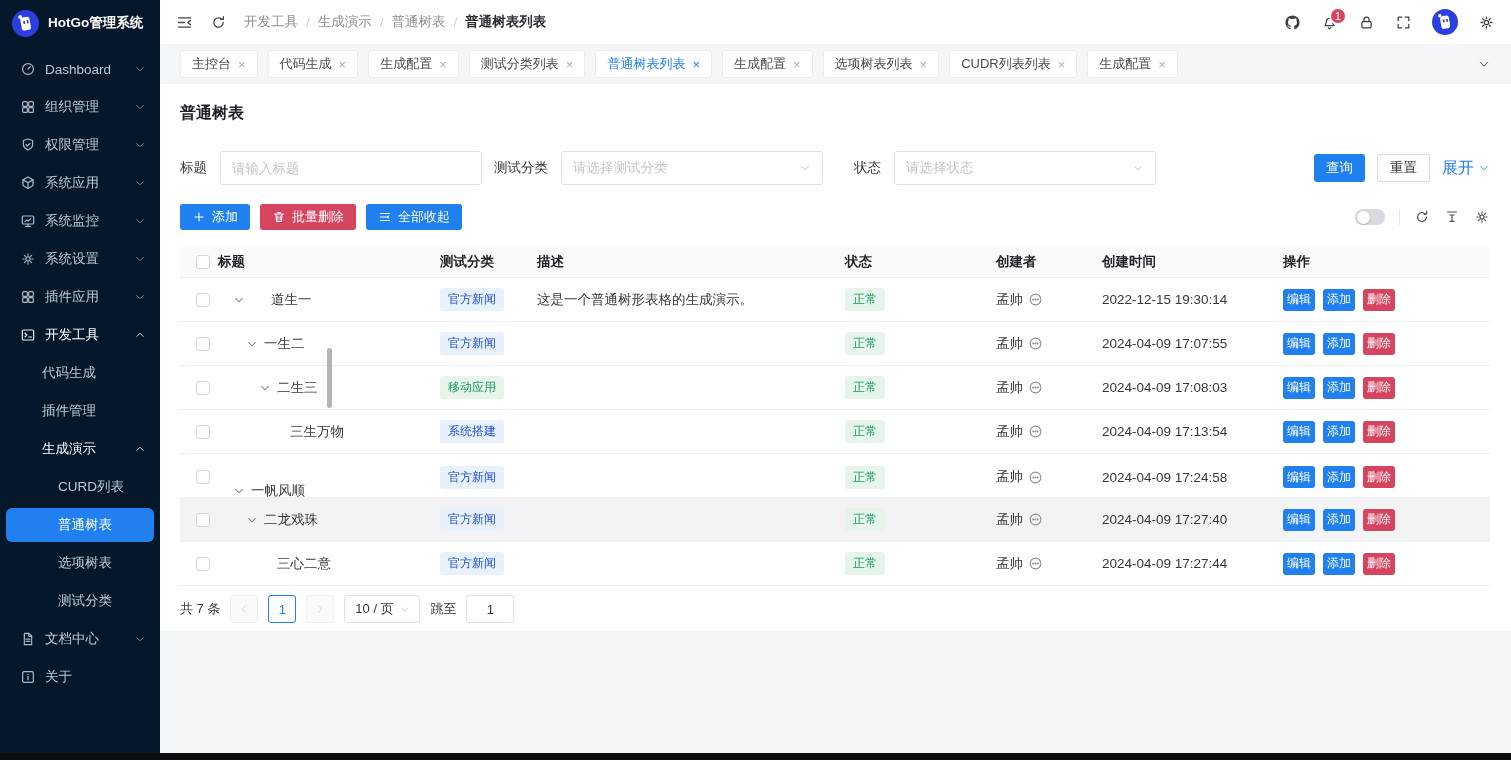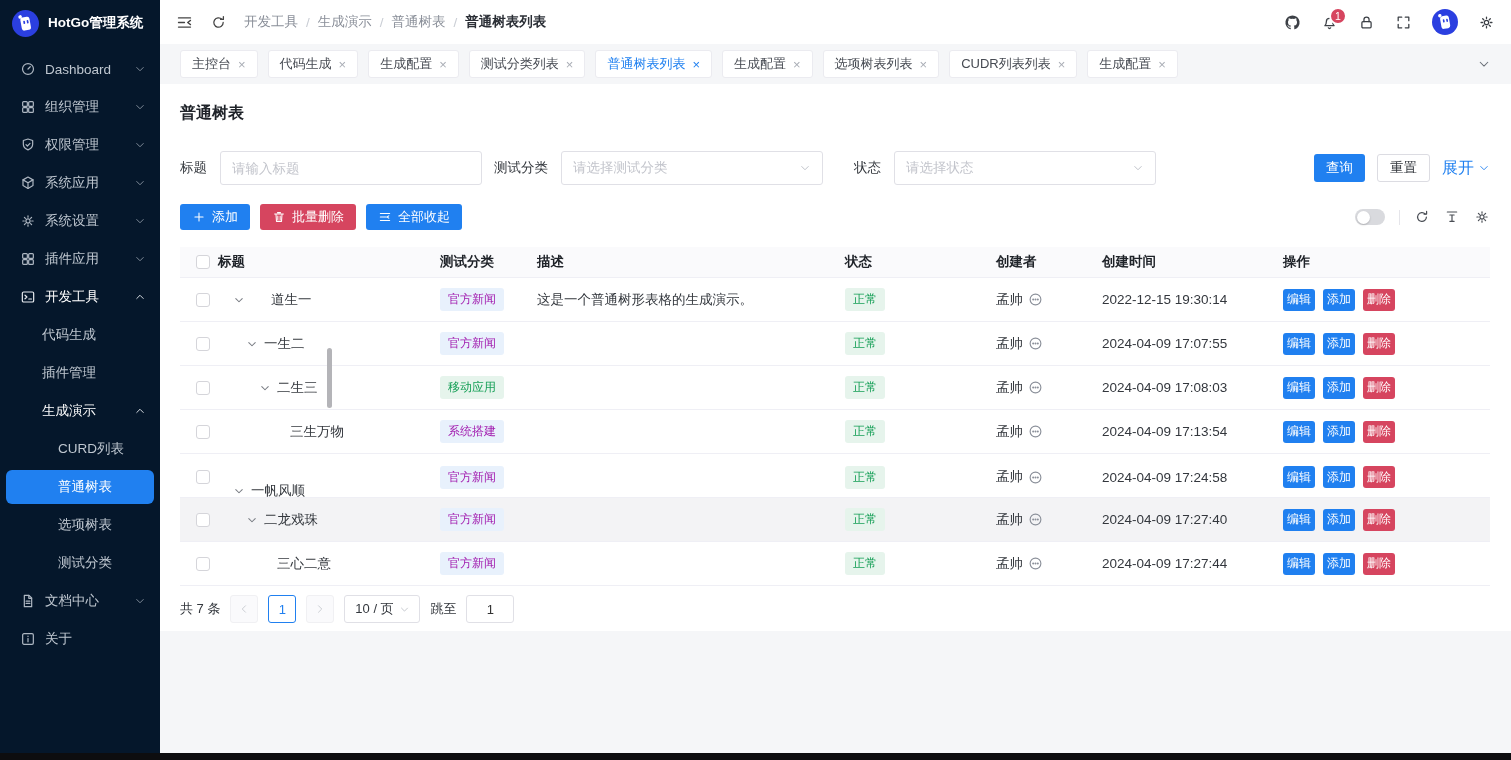--- a/index.html
+++ b/index.html
@@ -84,21 +84,21 @@
   .t-grid { display:grid; grid-template-columns:38px 222px 97px 308px 151px 106px 181px 1fr; align-items:center; }
   .thead { height:31px; background:#fafafc; border-bottom:1px solid #efeff5; font-weight:600; color:#1f2329; font-size:13.5px; }
   .trow { height:44px; border-bottom:1px solid #efeff5; font-size:13.5px; color:#33373d; background:#fff; }
   .trow.hl { background:#f3f3f5; }
   .cell { padding-right:8px; display:flex; align-items:center; min-width:0; }
   .checkbox { width:14px; height:14px; border:1px solid #d5d5da; border-radius:3px; background:#fff; margin-left:16px; cursor:pointer; flex-shrink:0; }
   .title-wrap { display:flex; align-items:center; }
   .tree-caret { width:14px; height:14px; color:#7a7e85; margin-right:5px; cursor:pointer; flex-shrink:0; }
   .row-title { white-space:nowrap; }
   .tag { font-size:12px; padding:3px 8px; border-radius:3px; white-space:nowrap; }
-  .tag.blue { color:#a21caf; background:#e8f1fc; }
+  .tag.blue { color:#1d4ed8; background:#e8f1fc; }
   .tag.green { color:#18a058; background:#e6f4ec; }
   .desc { white-space:nowrap; overflow:hidden; text-overflow:ellipsis; }
   .creator-name { margin-right:5px; }
   .creator-icon { width:15px; height:15px; color:#8a8f99; }
   .action-btns { display:flex; gap:8px; }
   .mini-btn { height:22px; padding:0 4px; border:none; border-radius:3px; color:#fff; font-size:12px; cursor:pointer; font-family:inherit; }
   .mini-btn.primary { background:#2080f0; }
   .mini-btn.danger { background:#d6455f; }
 
   
@@ -184,20 +184,34 @@
           </span>
   </div>
         <div class="side-item lv0">
     <span class="side-icon">
             <svg viewBox="0 0 24 24" fill="none" stroke="currentColor" stroke-width="1.8" stroke-linecap="round" stroke-linejoin="round">
               <path d="M12 3l7.5 4.3v8.6L12 20.2l-7.5-4.3V7.3z"></path>
               <path d="M12 11.5l7.5-4.2M12 11.5L4.5 7.3M12 11.5v8.7"></path>
             </svg>
           </span>
     <span class="side-label">系统应用</span>
+    <span class="side-chevron">
+            <svg viewBox="0 0 24 24" fill="none" stroke="currentColor" stroke-width="1.8" stroke-linecap="round" stroke-linejoin="round">
+              <path d="M5.5 9l6.5 6.5L18.5 9"></path>
+            </svg>
+          </span>
+  </div>
+        <div class="side-item lv0">
+    <span class="side-icon">
+            <svg viewBox="0 0 24 24" fill="none" stroke="currentColor" stroke-width="1.8" stroke-linecap="round" stroke-linejoin="round">
+              <rect x="3.5" y="4.5" width="17" height="12" rx="1.5"></rect>
+              <path d="M8.5 20h7M12 16.5V20M7.5 13l2.8-2.8 2 2 3.8-3.8"></path>
+            </svg>
+          </span>
+    <span class="side-label">系统监控</span>
     <span class="side-chevron">
             <svg viewBox="0 0 24 24" fill="none" stroke="currentColor" stroke-width="1.8" stroke-linecap="round" stroke-linejoin="round">
               <path d="M5.5 9l6.5 6.5L18.5 9"></path>
             </svg>
           </span>
   </div>
         <div class="side-item lv0">
     <span class="side-icon">
             <svg viewBox="0 0 24 24" fill="none" stroke="currentColor" stroke-width="1.8" stroke-linecap="round" stroke-linejoin="round">
               <circle cx="12" cy="12" r="3.1"></circle>

